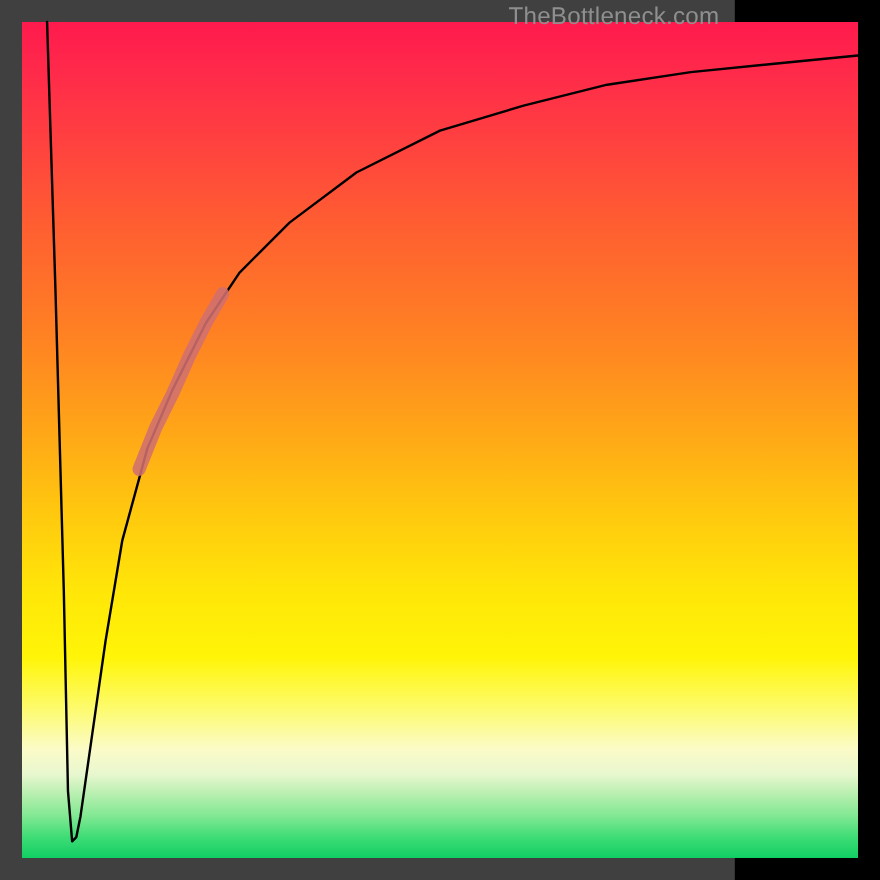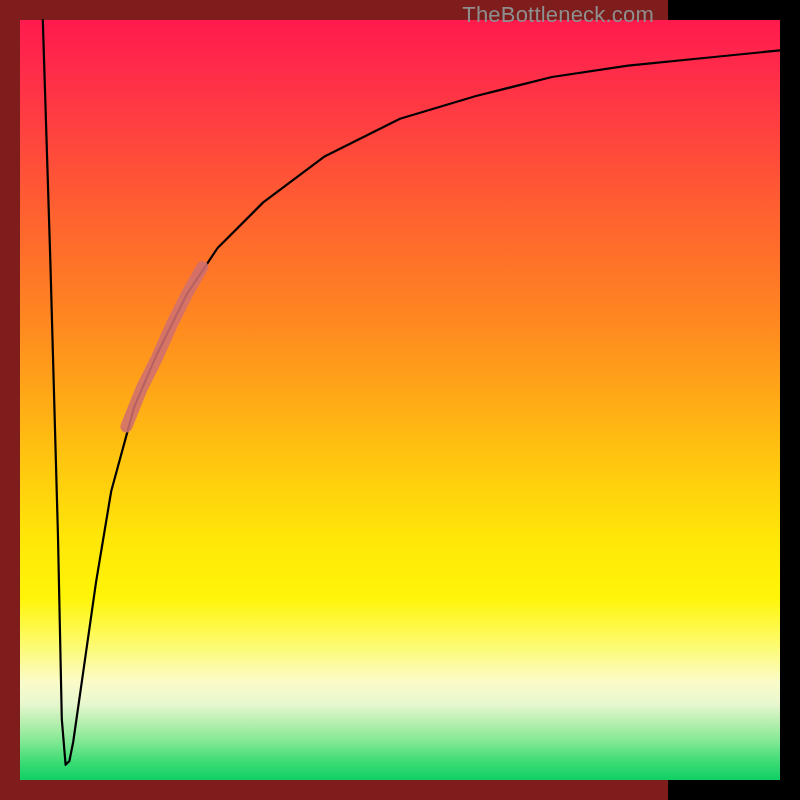--- a/index.html
+++ b/index.html
@@ -8,21 +8,21 @@
     width: 800px;
     height: 800px;
     background: #000;
     font-family: Arial, Helvetica, sans-serif;
     overflow: hidden;
   }
   .frame {
     position: relative;
     width: 668px;
     height: 800px;
-    background: #7f1d1d;
+    background: #404040;
   }
   
   .plot {
     position: absolute;
     left: 20px;
     top: 20px;
     width: 760px;
     height: 760px;
     
     background: linear-gradient(

